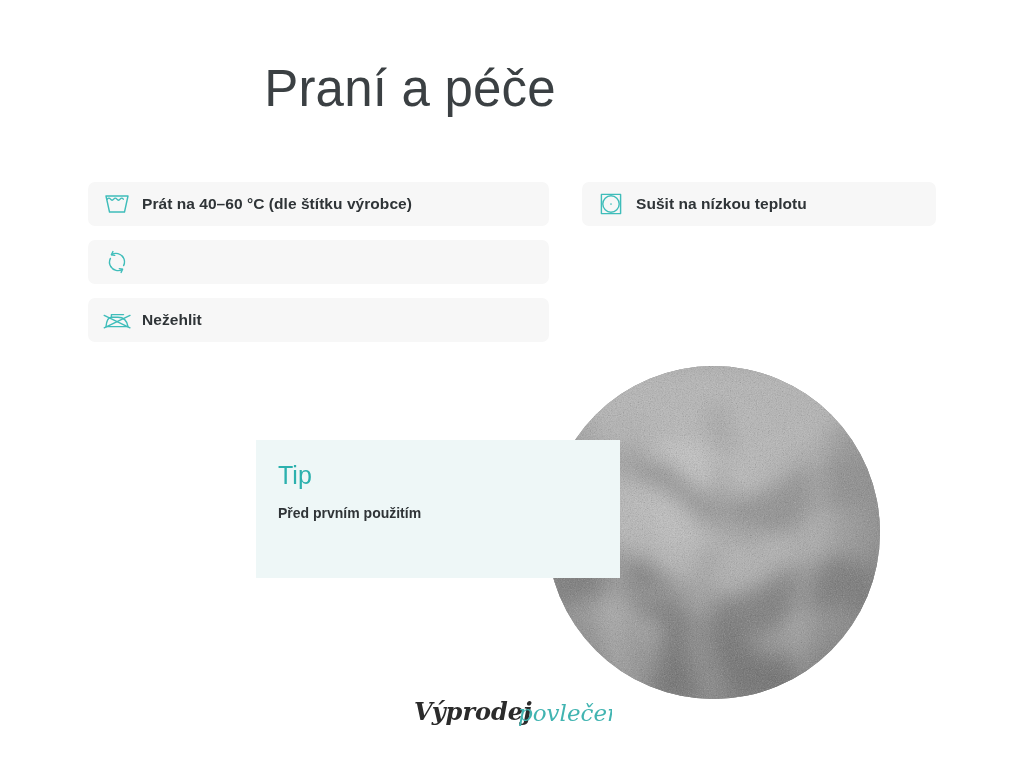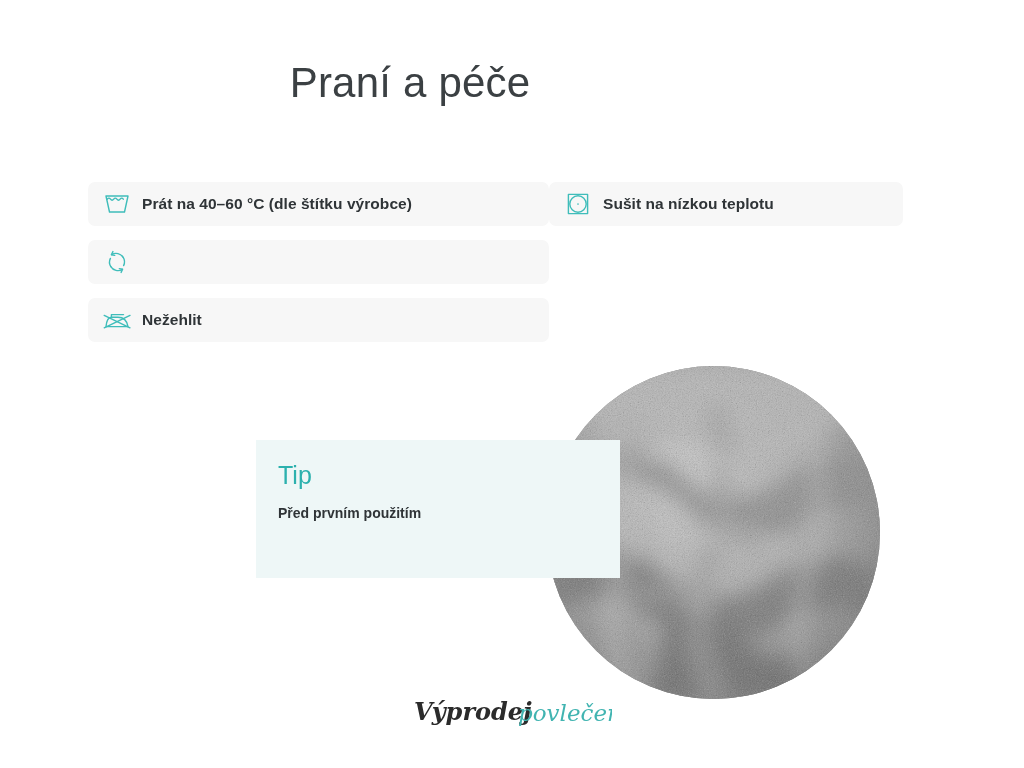--- a/index.html
+++ b/index.html
@@ -25,34 +25,35 @@
     background: #ffffff;
   }
 
   
   .page-title {
     position: absolute;
     top: 58px;
     left: 0;
     width: 820px;
     text-align: center;
-    font-size: 42px;
+    font-size: 51px;
     font-weight: 400;
     letter-spacing: 0.2px;
     color: #3b4043;
     line-height: 1.2;
   }
 
   
   .care-columns {
     position: absolute;
     top: 182px;
     left: 88px;
     width: 848px;
     display: flex;
+    gap: 33px;
     align-items: flex-start;
   }
 
   .care-col-left { width: 461px; display: flex; flex-direction: column; gap: 14px; }
   .care-col-right { width: 354px; display: flex; flex-direction: column; gap: 14px; }
 
   .care-row {
     display: flex;
     align-items: center;
     height: 44px;

